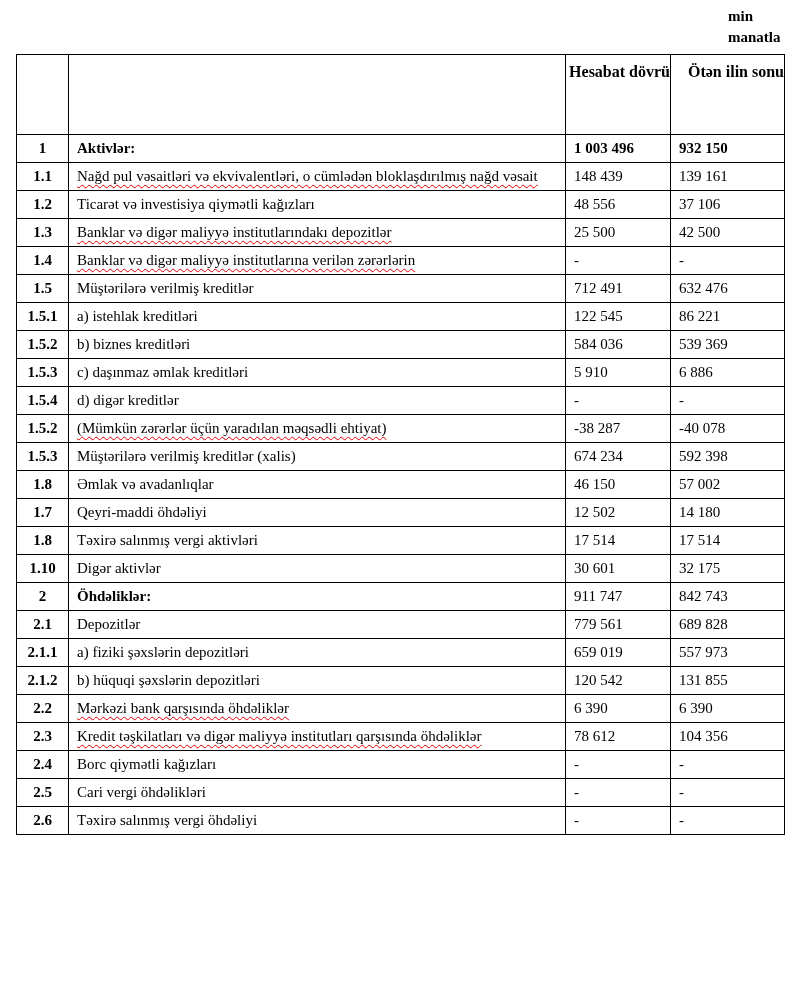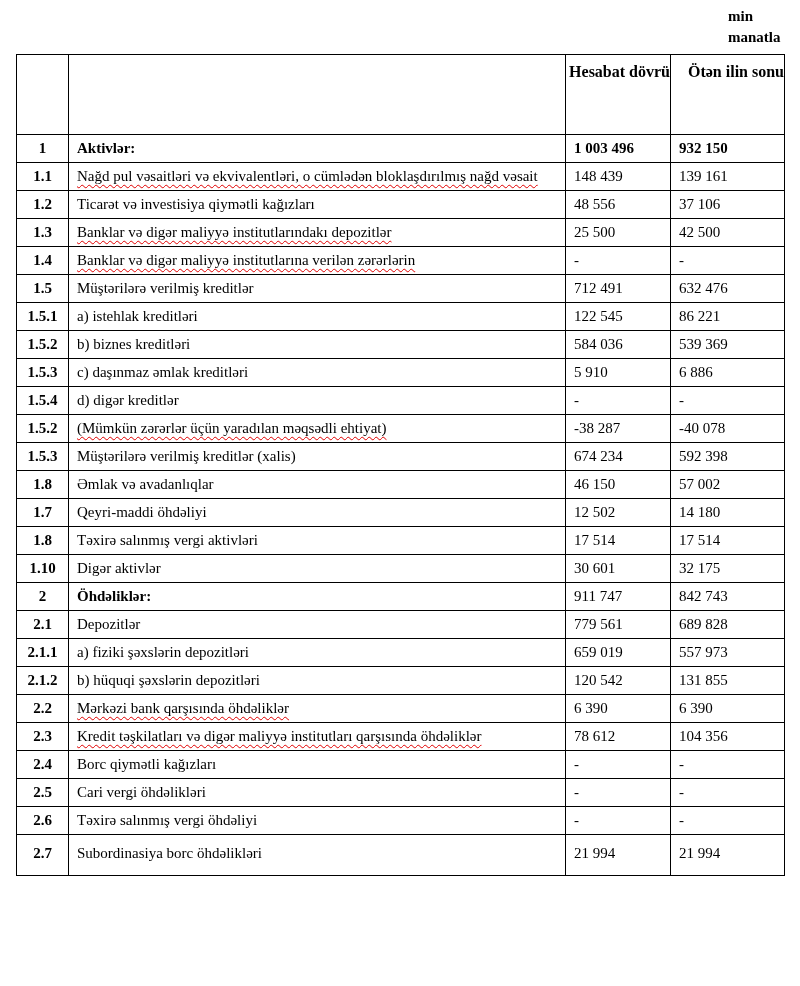--- a/index.html
+++ b/index.html
@@ -241,22 +241,16 @@
           <td class="c-label"><span>Cari vergi öhdəlikləri</span></td>
           <td class="c-val"><span>-</span></td>
           <td class="c-val"><span>-</span></td>
         </tr>
         <tr>
           <td class="c-no"><span>2.6</span></td>
           <td class="c-label"><span>Təxirə salınmış vergi öhdəliyi</span></td>
           <td class="c-val"><span>-</span></td>
           <td class="c-val"><span>-</span></td>
         </tr>
-        <tr class="tall">
-          <td class="c-no"><span>2.7</span></td>
-          <td class="c-label"><span>Subordinasiya borc öhdəlikləri</span></td>
-          <td class="c-val"><span>21 994</span></td>
-          <td class="c-val"><span>21 994</span></td>
-        </tr>
       </tbody>
   </table>
 
 </div>
 
 </body></html>

